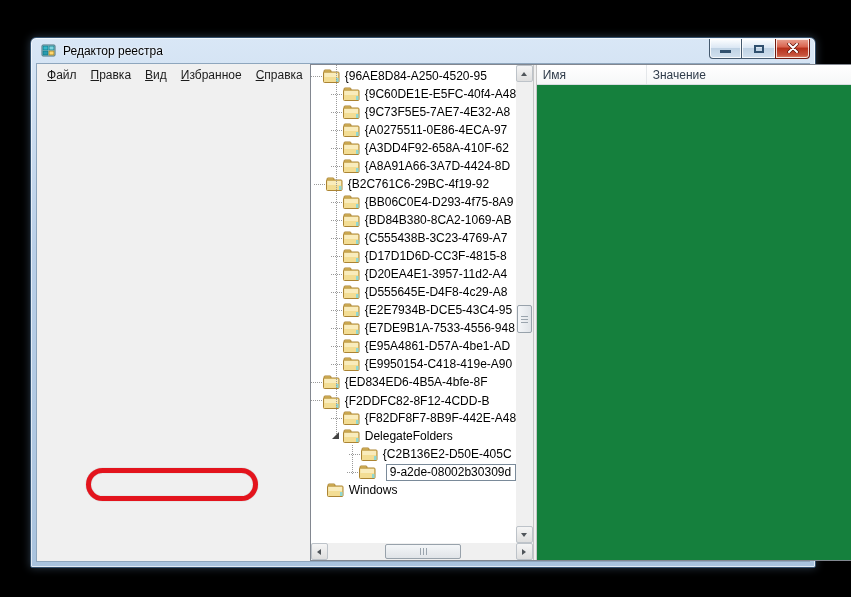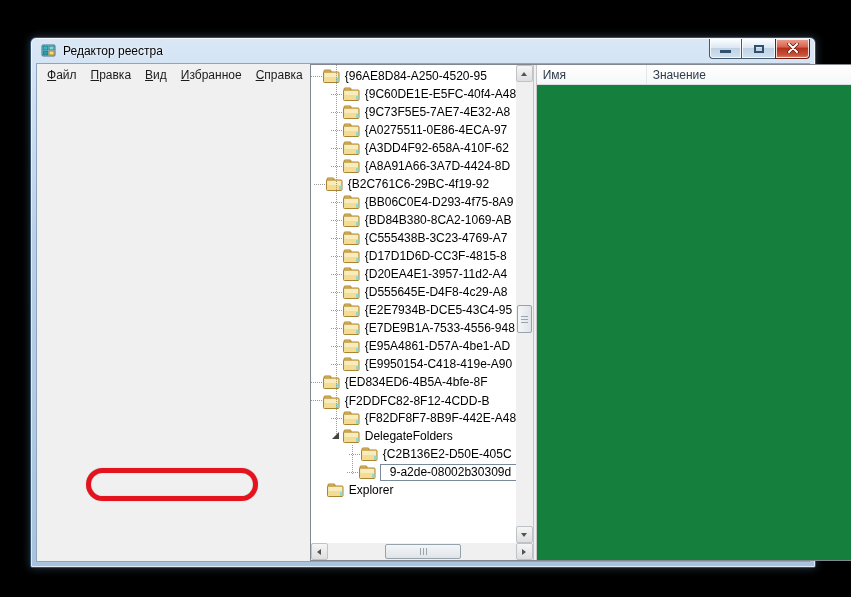--- a/index.html
+++ b/index.html
@@ -42,21 +42,21 @@
   .tree-panel { position:relative; width:222px; flex:0 0 222px; background:#fff; overflow:hidden; }
   .tree-rows { position:absolute; left:0; top:0; right:17px; bottom:17px; overflow:hidden; padding-top:2px; }
   .tree-row { height:18px; display:flex; align-items:center; white-space:nowrap; }
   .marker { flex:0 0 12px; width:12px; height:18px; position:relative; }
   .m-dots::before { content:""; position:absolute; left:0; right:1px; top:9px; border-top:1px dotted #9a9a9a; }
   .m-expanded::before { content:""; position:absolute; left:1px; top:5px; width:0; height:0;
                         border-bottom:7px solid #444; border-left:7px solid transparent; }
   .folder-icon { flex:0 0 17px; width:17px; height:14px; margin-right:3px; }
   .tree-label { padding:1px 2px; }
   .edit-box { border:1px solid #7a8a99; background:#fff; height:17px; line-height:15px;
-              padding:0 9px; width:146px; margin-left:1px; }
+              padding:0 3px; width:146px; margin-left:7px; }
   .vline { position:absolute; width:1px; border-left:1px dotted #9a9a9a; }
 
   
   .vscroll { position:absolute; top:0; right:0; bottom:17px; width:17px; background:#f0f0f0; }
   .hscroll { position:absolute; left:0; right:0; bottom:0; height:17px; background:#f0f0f0; display:flex; }
   .sb-btn { width:17px; height:17px; flex:0 0 17px; background:linear-gradient(#f5f5f5,#dfdfdf);
             border:1px solid #bdc3c9; border-radius:2px; display:flex; align-items:center; justify-content:center; }
   .vscroll .sb-btn { position:absolute; left:0; }
   .vscroll .sb-up { top:0; } .vscroll .sb-down { bottom:0; }
   .tri-up { width:0; height:0; border-left:3px solid transparent; border-right:3px solid transparent; border-bottom:4px solid #50555a; }
@@ -438,21 +438,21 @@
               <div class="tree-row" style="padding-left: 4px;">
     <span class="marker m-none"></span>
     <span class="folder-icon">
       <svg width="17" height="14" viewBox="0 0 17 14">
         <rect x="1" y="1" width="7" height="4" rx="1" fill="#e8c96f" stroke="#ab8433" stroke-width="1"></rect>
         <rect x="0.5" y="3" width="15.5" height="10.5" rx="1" fill="#f3dd94" stroke="#ab8433" stroke-width="1"></rect>
         <rect x="1.5" y="4" width="13.5" height="4" fill="#f9ecbc"></rect>
         <rect x="13" y="9" width="2.5" height="4" fill="#8fd8d2"></rect>
       </svg>
     </span>
-    <span class="tree-label">Explorer</span>
+    <span class="tree-label">Windows</span>
   </div>
             </div>
 
           <div class="vscroll">
             <div class="sb-btn sb-up">
                 <span class="tri-up"></span>
               </div>
             <div class="vthumb"></div>
             <div class="sb-btn sb-down">
                 <span class="tri-down"></span>

